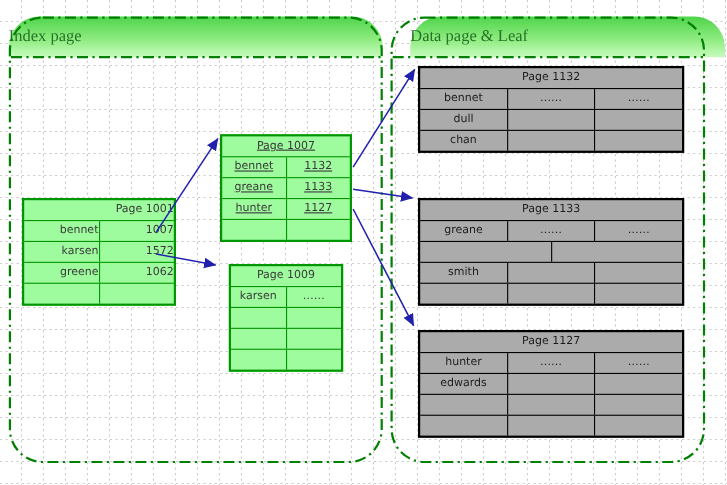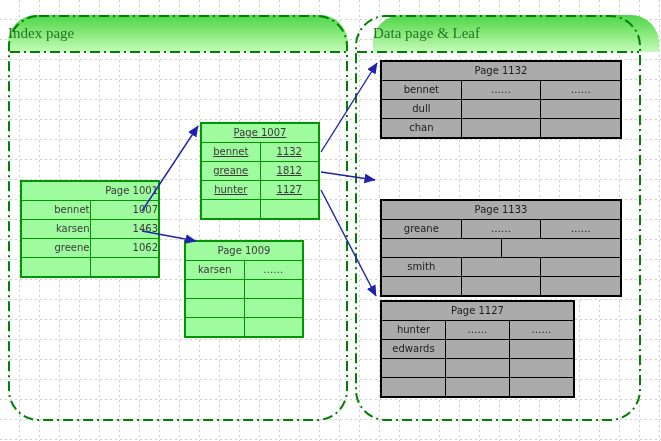--- a/index.html
+++ b/index.html
@@ -64,24 +64,24 @@
     flex: 1;
     border-right: 1px solid;
     white-space: nowrap;
     overflow: hidden;
   }
   .tcell:last-child { border-right: none; }
 
   
   #t0 { left: 20px;  top: 180px; width: 140px; text-align: right; }
   #t1 { left: 200px; top: 122px; width: 120px; text-decoration: underline; }
-  #t2 { left: 184px; top: 240px; width: 120px; }
+  #t2 { left: 208px; top: 240px; width: 104px; }
   #t3 { left: 380px; top: 60px;  width: 242px; }
-  #t4 { left: 380px; top: 180px; width: 242px; margin-top: 19px; }
-  #t5 { left: 380px; top: 300px; width: 195px; }
+  #t4 { left: 380px; top: 180px; width: 242px; }
+  #t5 { left: 380px; top: 300px; width: 242px; }
 </style>
 </head>
 <body>
 
 <div id="canvas">
 
   <svg id="grid-svg" viewBox="0 0 661 441" xmlns="http://www.w3.org/2000/svg">
     <defs>
       <pattern id="gridp" width="20" height="20" patternUnits="userSpaceOnUse">
         <path d="M 19.5 0 V 20 M 0 19.5 H 20" fill="none" stroke="#cdcdcd" stroke-width="1" stroke-dasharray="2 3"></path>
@@ -98,40 +98,40 @@
   </div>
 
   <div id="t0" class="tbl green">
       <div class="thead">Page 1001</div>
       <div class="trow">
         <div class="tcell">bennet</div>
         <div class="tcell">1007</div>
       </div>
       <div class="trow">
         <div class="tcell">karsen</div>
-        <div class="tcell">1463</div>
+        <div class="tcell">1572</div>
       </div>
       <div class="trow">
         <div class="tcell">greene</div>
         <div class="tcell">1062</div>
       </div>
       <div class="trow">
         <div class="tcell"></div>
         <div class="tcell"></div>
       </div>
     </div>
   <div id="t1" class="tbl green">
       <div class="thead">Page 1007</div>
       <div class="trow">
         <div class="tcell">bennet</div>
         <div class="tcell">1132</div>
       </div>
       <div class="trow">
         <div class="tcell">greane</div>
-        <div class="tcell">1812</div>
+        <div class="tcell">1133</div>
       </div>
       <div class="trow">
         <div class="tcell">hunter</div>
         <div class="tcell">1127</div>
       </div>
       <div class="trow">
         <div class="tcell"></div>
         <div class="tcell"></div>
       </div>
     </div>

